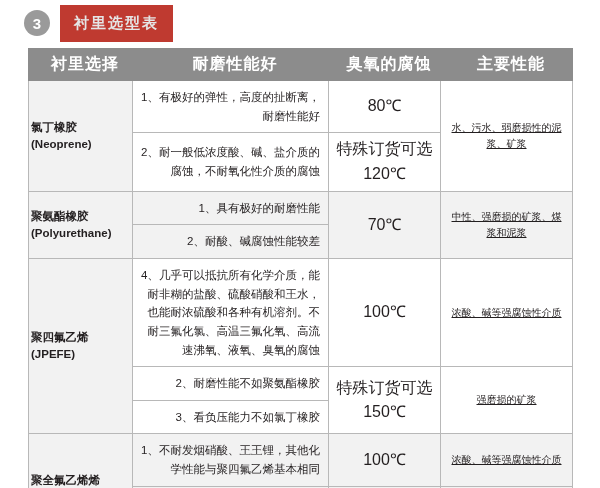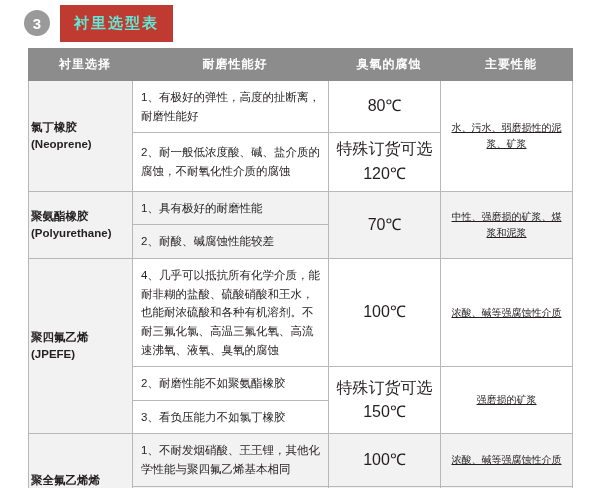--- a/index.html
+++ b/index.html
@@ -41,21 +41,21 @@
     align-items: center;
     justify-content: center;
     font-weight: bold;
     box-sizing: border-box;
   }
   .title-bar {
     margin-left: 10px;
     height: 37px;
     background: #c0392f;
     background: #bf3a30;
-    color: #5eead4;
+    color: #e5e5e5;
     font-size: 15px;
     font-weight: bold;
     letter-spacing: 2px;
     display: flex;
     align-items: center;
     padding: 0 14px 0 14px;
     box-sizing: border-box;
   }
 
   
@@ -71,21 +71,21 @@
     table-layout: fixed;
   }
   table.sel th, table.sel td {
     border: 1px solid #b8b8b8;
     vertical-align: middle;
     box-sizing: border-box;
   }
   table.sel thead th {
     background: #8c8c8c;
     color: #ffffff;
-    font-size: 12px;
+    font-size: 16px;
     font-weight: bold;
     letter-spacing: 1px;
     height: 32px;
     text-align: center;
     border-color: #8c8c8c;
     padding-left: 10px;
   }
   .col-a { width: 104px; }
   .col-b { width: 196px; }
   .col-c { width: 112px; }
@@ -95,21 +95,21 @@
     font-size: 11.5px;
     font-weight: bold;
     line-height: 1.5;
     padding: 4px 2px;
     background: #f2f2f2;
   }
   td.perf {
     font-size: 11.5px;
     line-height: 1.62;
     padding: 7px 8px;
-    text-align: left;
+    text-align: right;
     background: #ffffff;
   }
   td.temp {
     text-align: center;
     font-size: 16px;
     line-height: 1.55;
     padding: 4px 4px;
     background: #ffffff;
   }
   td.scope {

